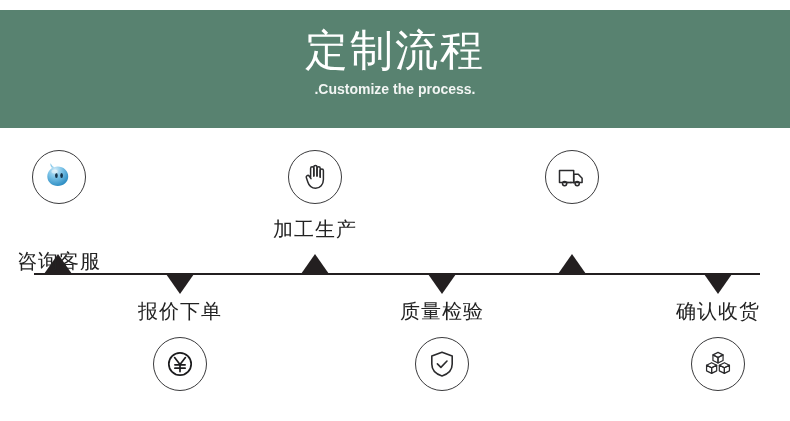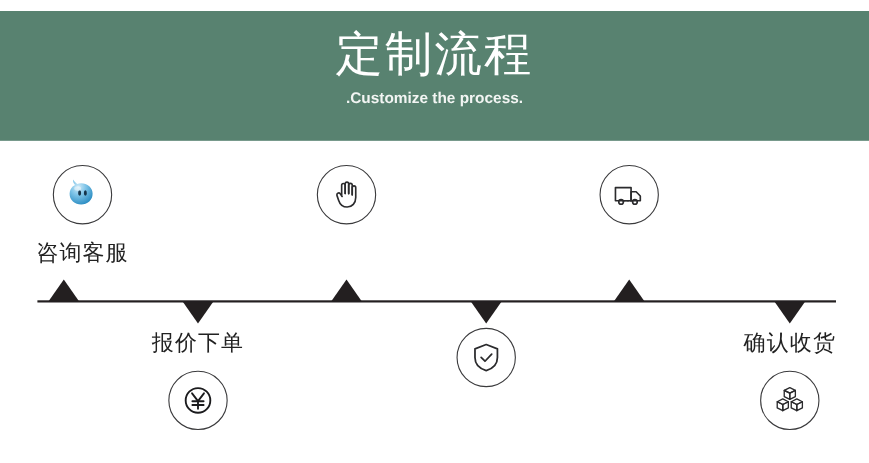--- a/index.html
+++ b/index.html
@@ -94,21 +94,21 @@
 
     <div class="axis-line"></div>
 
     <div class="marker up" style="left:44px;"></div>
     <div class="marker down" style="left:166px;"></div>
     <div class="marker up" style="left:301px;"></div>
     <div class="marker down" style="left:428px;"></div>
     <div class="marker up" style="left:558px;"></div>
     <div class="marker down" style="left:704px;"></div>
 
-    <div class="step top" style="left:16px;width:118px;">
+    <div class="step top" style="left:0px;width:118px;gap:32px;">
       <div class="icon-circle">
         <svg class="icon-svg" width="34" height="34" viewBox="0 0 34 34">
           <defs>
             <radialGradient id="blobGrad" cx="38%" cy="30%" r="72%">
               <stop offset="0%" stop-color="#cfeaf8"></stop>
               <stop offset="45%" stop-color="#7ec4e8"></stop>
               <stop offset="100%" stop-color="#2f8fc4"></stop>
             </radialGradient>
           </defs>
           <path d="M8.5 3.2 C9.6 5.0 10.8 6.4 12.2 7.2 C15.6 5.9 20.2 6.6 23.2 9.4 C27.2 13.0 27.2 19.6 23.2 23.2 C19.2 26.8 12.3 26.8 8.3 23.2 C4.3 19.6 4.3 13.0 8.3 9.4 C8.9 8.9 9.5 8.5 10.2 8.1 C8.9 6.9 8.2 5.1 8.5 3.2 Z" fill="url(#blobGrad)"></path>
@@ -122,20 +122,21 @@
 
     <div class="step top" style="left:256px;width:118px;">
       <div class="icon-circle">
         <svg class="icon-svg" width="32" height="32" viewBox="0 0 32 32" fill="none" stroke="#2b2b2d" stroke-width="1.5" stroke-linecap="round" stroke-linejoin="round">
           <path d="M11.6 16.2 V7.4 a1.6 1.6 0 0 1 3.2 0 V15"></path>
           <path d="M14.8 14.9 V6.1 a1.6 1.6 0 0 1 3.2 0 V15"></path>
           <path d="M18 15.1 V7.3 a1.6 1.6 0 0 1 3.2 0 V16"></path>
           <path d="M21.2 16.2 V9.6 a1.6 1.6 0 0 1 3.2 0 v9.0 c0 5.0 -3.3 8.6 -7.8 8.6 c-4.2 0 -6.6 -2.6 -7.7 -6.0 l-1.6 -4.6 a1.7 1.7 0 0 1 2.9 -1.6 l1.8 2.6"></path>
         </svg>
       </div>
+      <div class="step-label">加工生产</div>
     </div>
 
     <div class="step top" style="left:513px;width:118px;">
       <div class="icon-circle">
         <svg class="icon-svg" width="32" height="32" viewBox="0 0 32 32" fill="none" stroke="#2b2b2d" stroke-width="1.5" stroke-linecap="round" stroke-linejoin="round">
           <path d="M3.5 9.5 h14.2 v12.0 H3.5 z"></path>
           <path d="M17.7 13.3 h4.6 l3.8 3.9 v4.3 h-8.4 z"></path>
           <circle cx="8.6" cy="22.6" r="2.1"></circle>
           <circle cx="21.2" cy="22.6" r="2.1"></circle>
           <path d="M10.7 21.5 h8.4" stroke-dasharray="1.6 1.6"></path>
@@ -150,20 +151,21 @@
           <circle cx="17" cy="17" r="11.2"></circle>
           <path d="M11.6 10.6 L17 17.6 L22.4 10.6"></path>
           <path d="M11.9 17.8 h10.2"></path>
           <path d="M11.9 21.2 h10.2"></path>
           <path d="M17 17.6 V24.6"></path>
         </svg>
       </div>
     </div>
 
     <div class="step bottom" style="left:383px;width:118px;">
+      <div class="step-label">质量检验</div>
       <div class="icon-circle">
         <svg class="icon-svg" width="32" height="32" viewBox="0 0 32 32" fill="none" stroke="#2b2b2d" stroke-width="1.6" stroke-linecap="round" stroke-linejoin="round">
           <path d="M16 4.2 L26.2 8.1 v8.0 c0 6.2 -4.4 10.2 -10.2 11.8 C10.2 26.3 5.8 22.3 5.8 16.1 V8.1 z"></path>
           <path d="M11.4 15.9 L14.9 19.4 L21.0 13.0"></path>
         </svg>
       </div>
     </div>
 
     <div class="step bottom" style="left:659px;width:118px;">
       <div class="step-label">确认收货</div>

